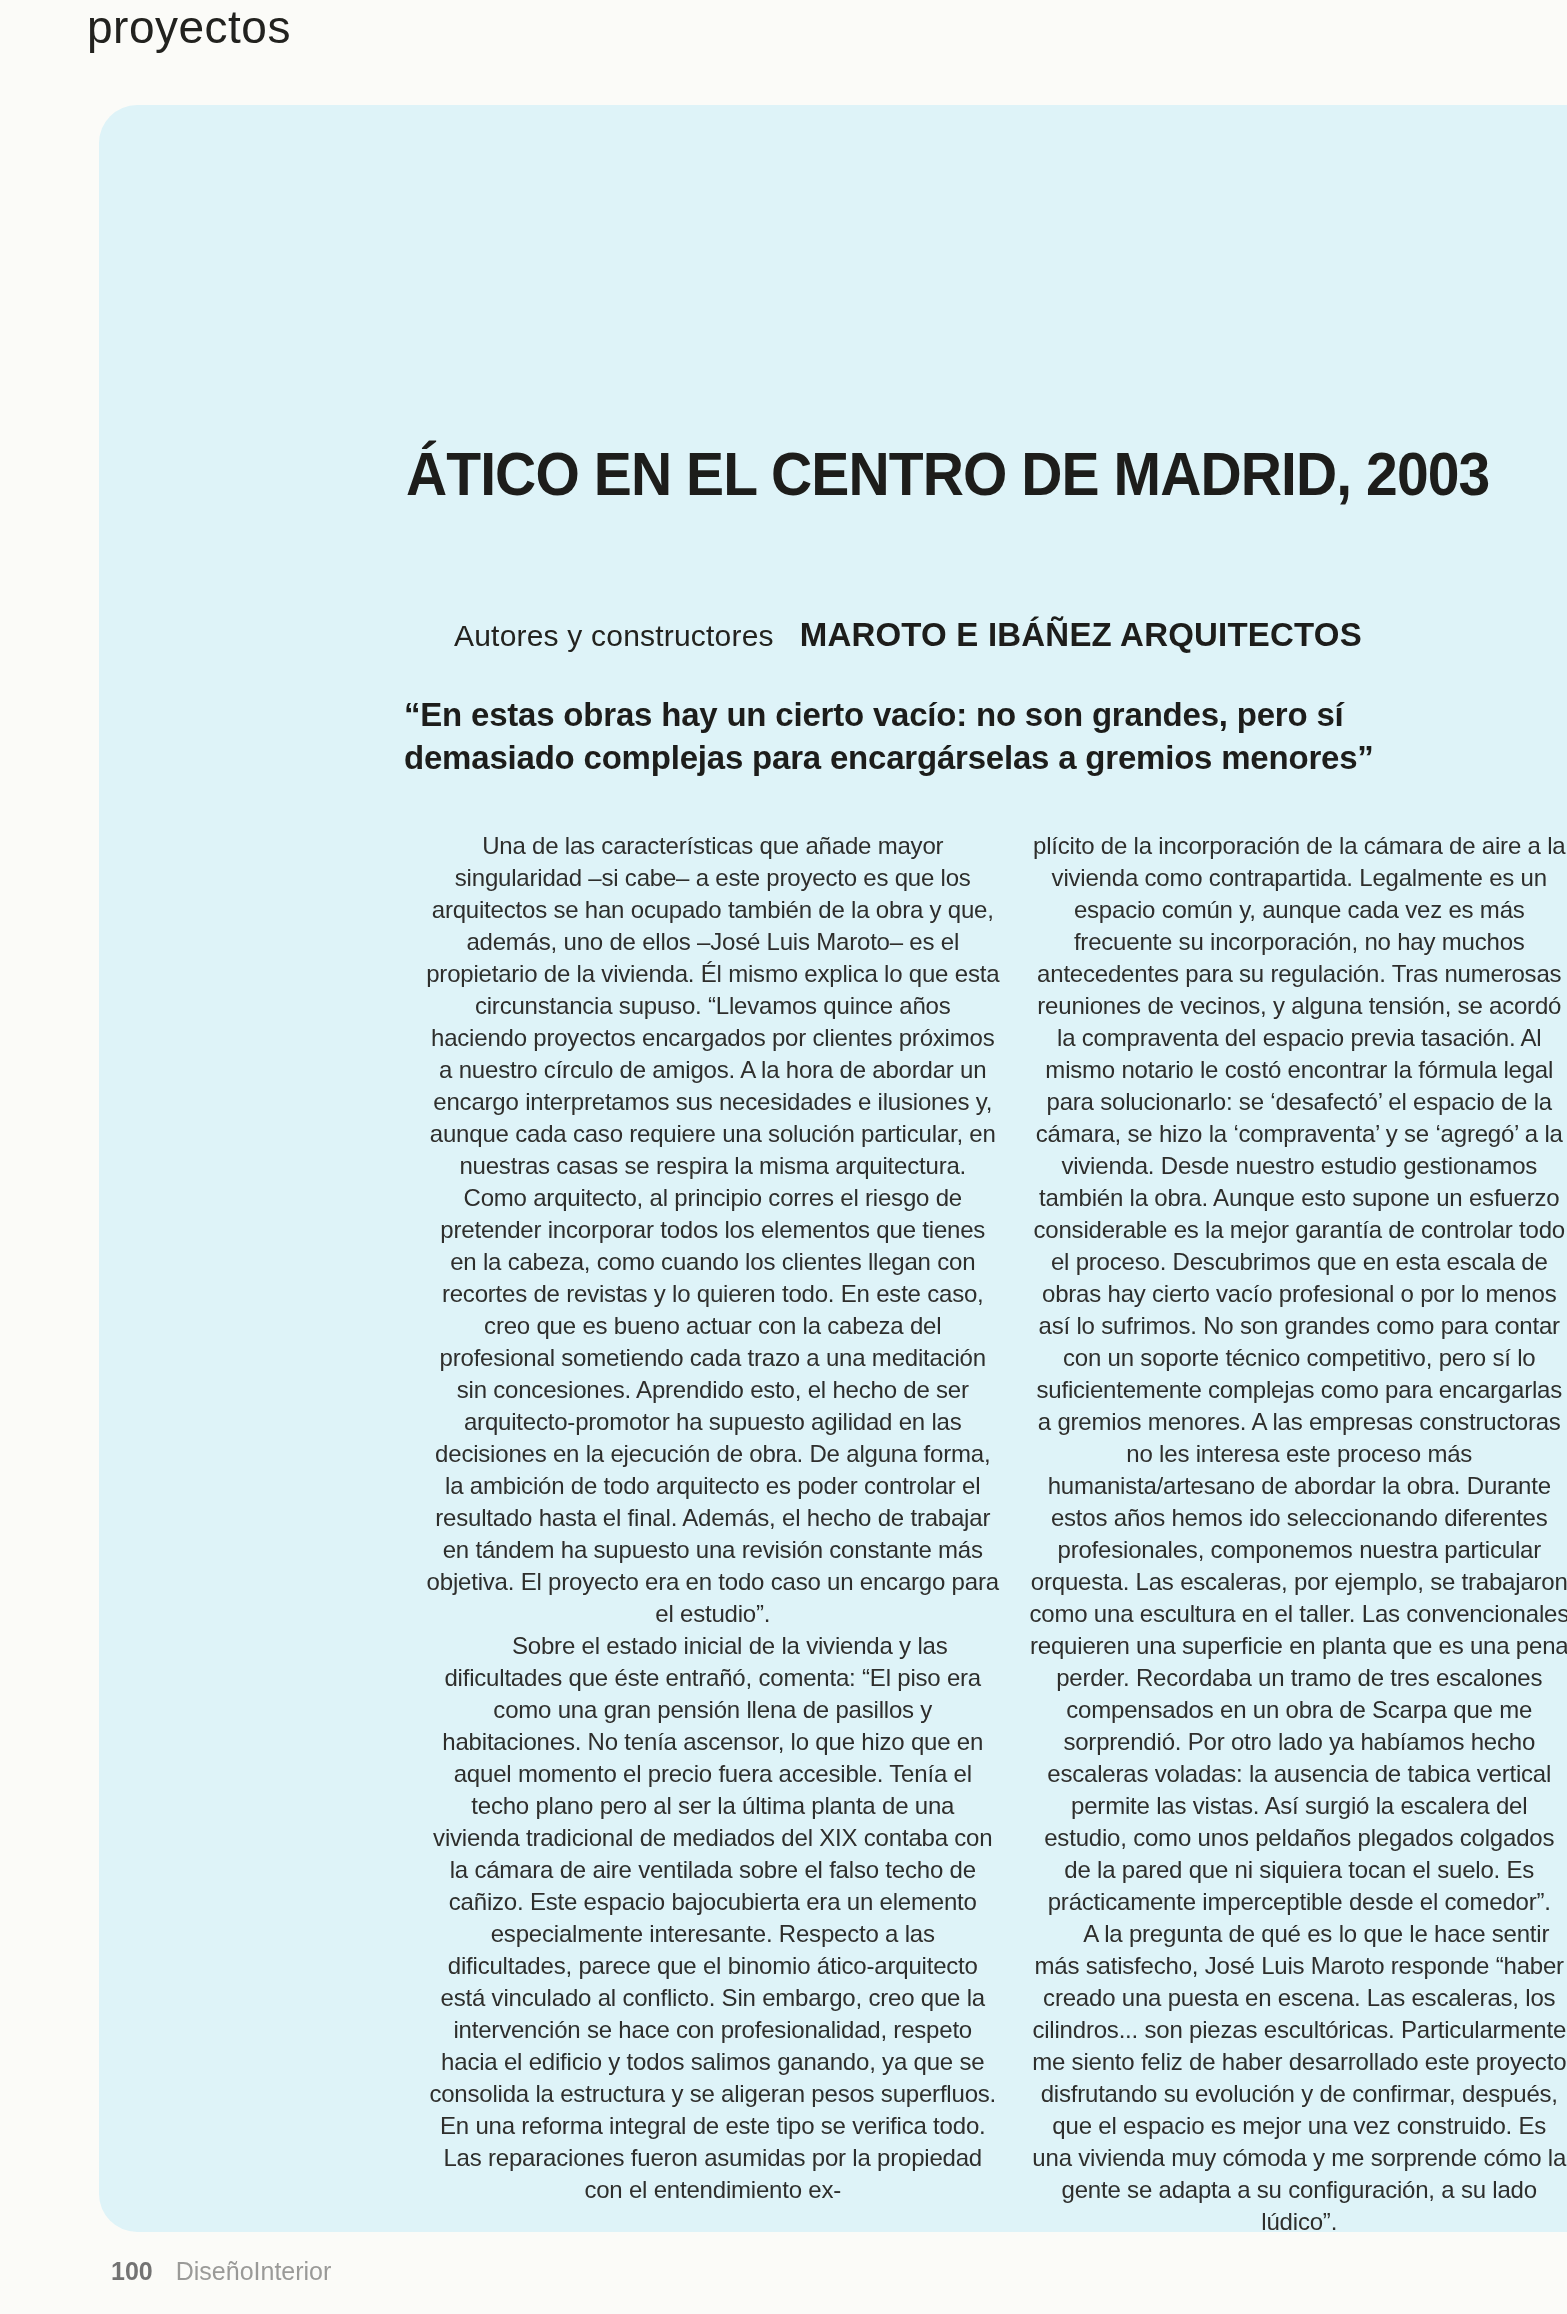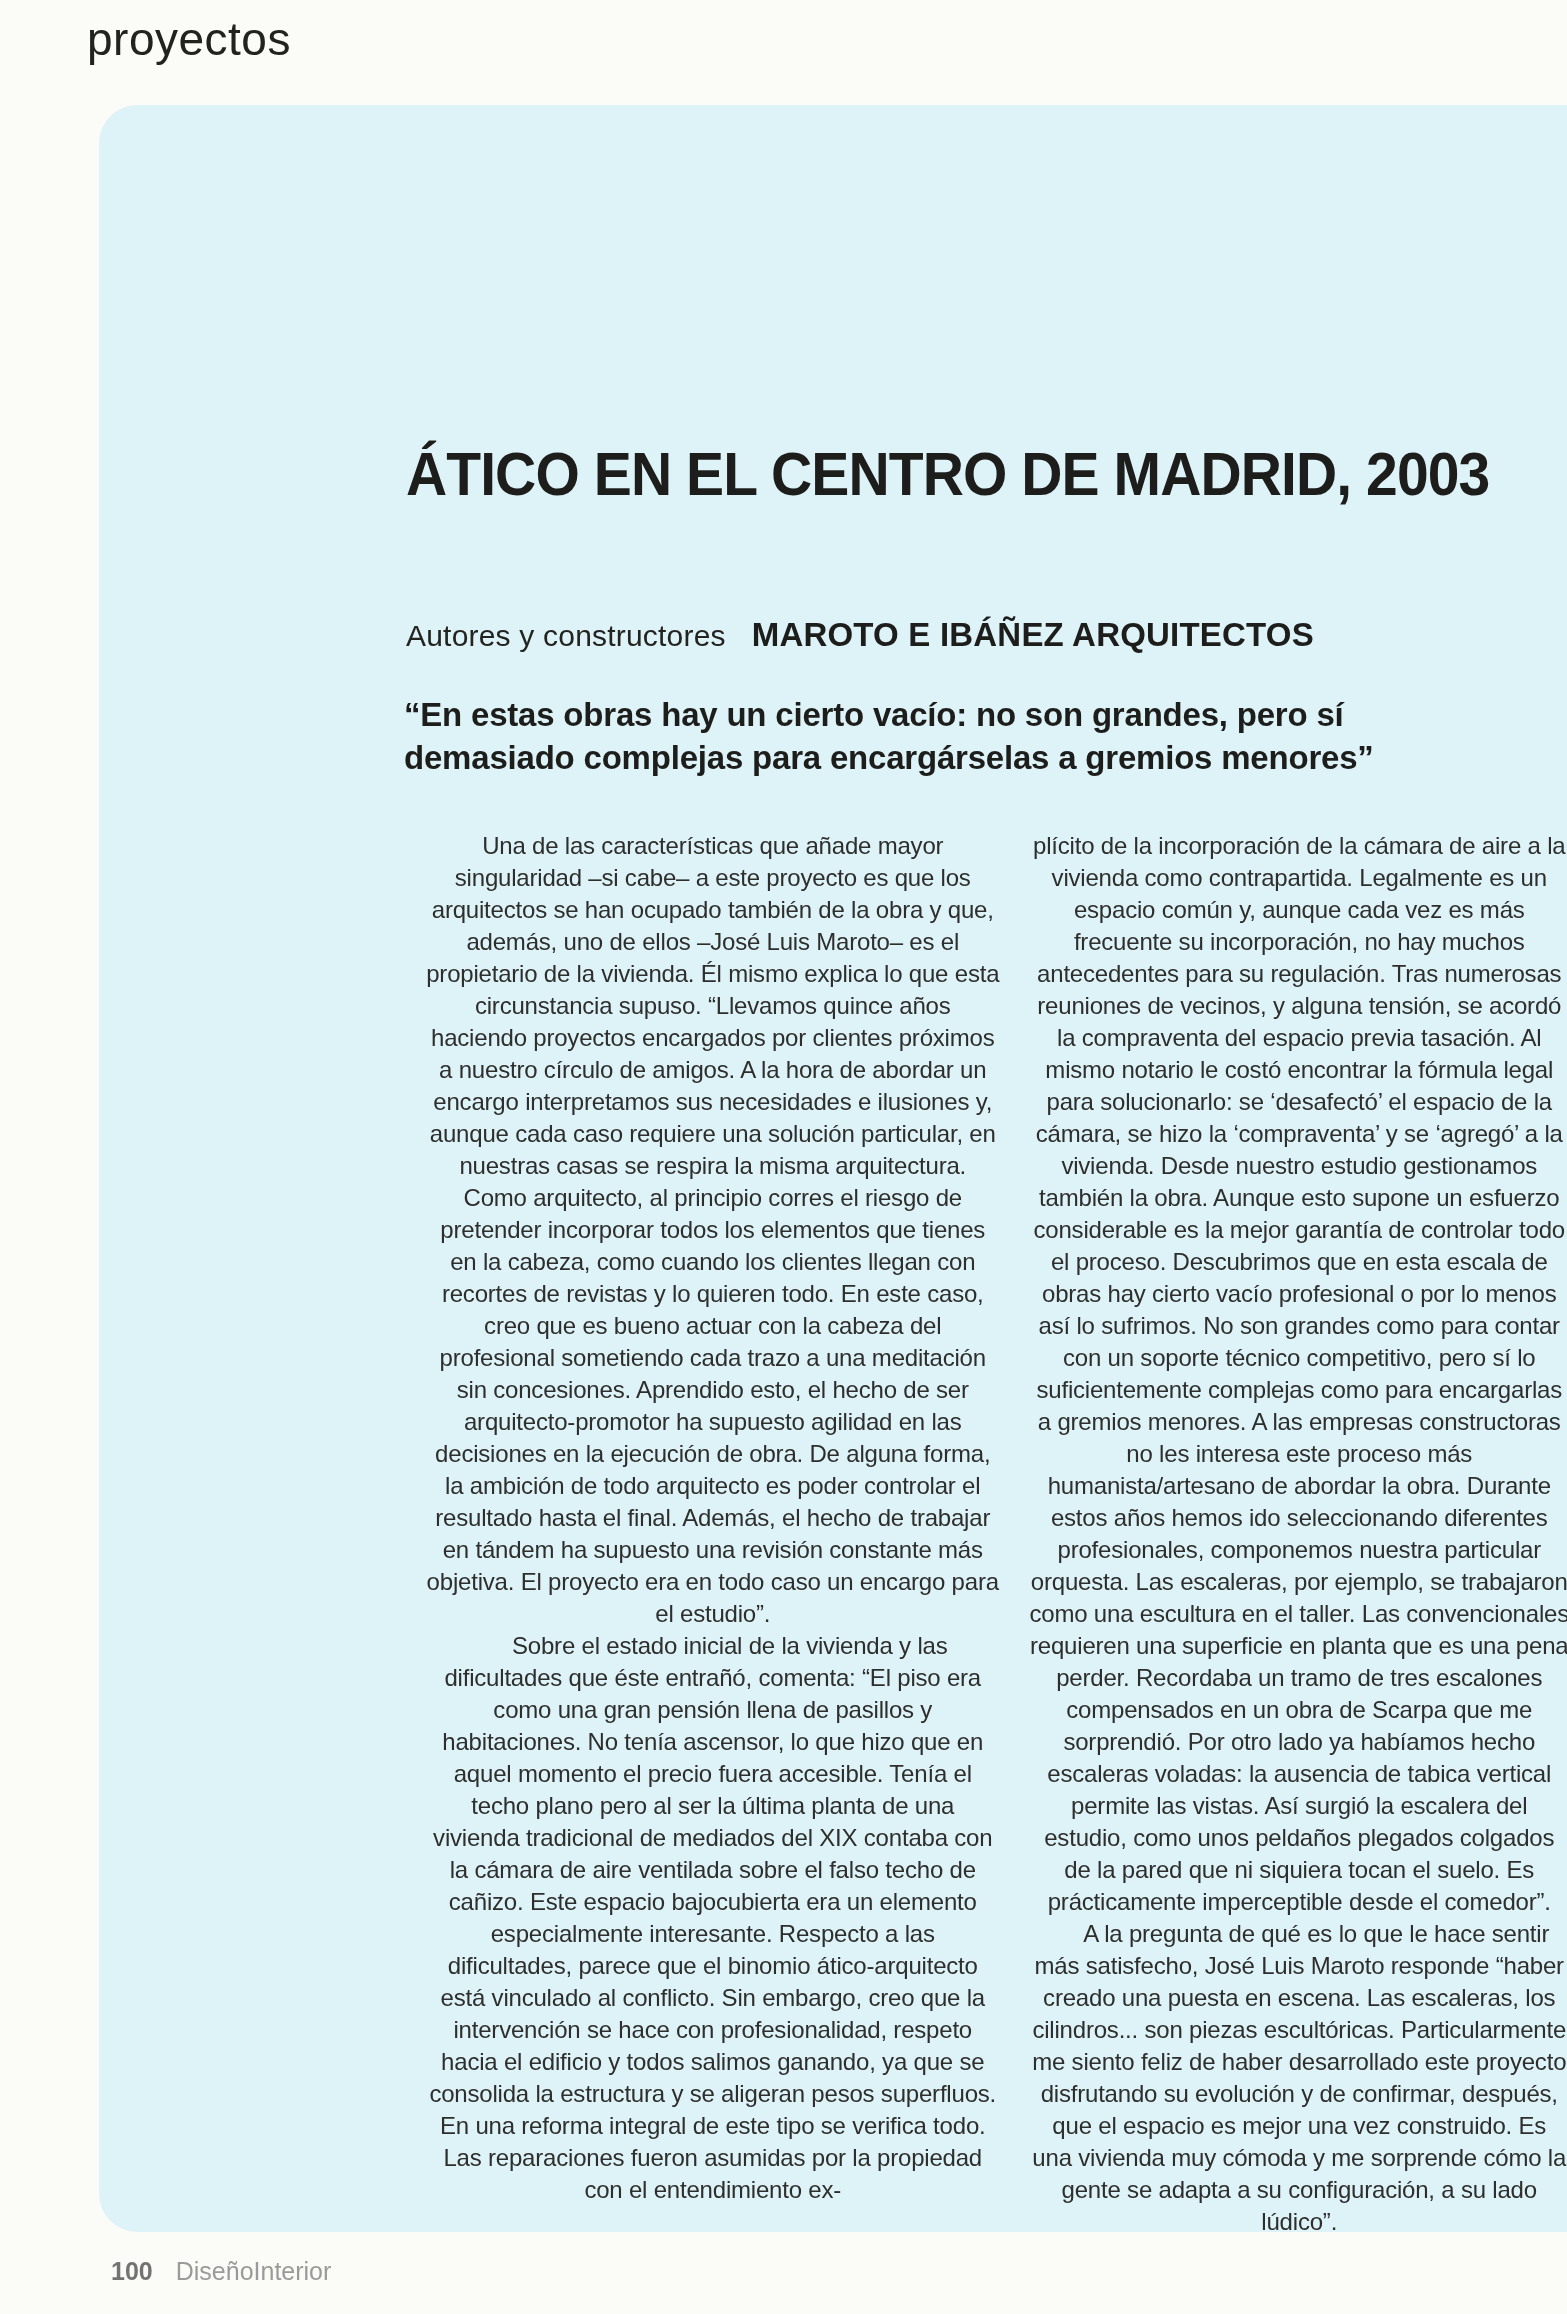--- a/index.html
+++ b/index.html
@@ -9,39 +9,39 @@
     --body-text:#2e2e2c;
     --footer-gray:#9a9a98;
   }
   *{margin:0;padding:0;box-sizing:border-box;}
   html,body{background:var(--page-bg);}
   body{
     width:1567px;height:2315px;position:relative;overflow:hidden;
     font-family:"Liberation Sans", sans-serif;
   }
   .kicker{
-    position:absolute;left:87px;top:12px;
+    position:absolute;left:87px;top:0;
     font-size:46px;font-weight:300;color:#22221f;letter-spacing:0.5px;
   }
   .panel{
     position:absolute;left:99px;top:105px;width:1468px;height:2127px;
     background:var(--panel-bg);
     border-radius:38px 0 0 38px;
   }
   .title{
     position:absolute;left:406px;top:438px;width:1188px;
     font-size:62px;font-weight:700;color:var(--ink);
     letter-spacing:-1px;white-space:nowrap;
     transform:scaleX(0.92);transform-origin:left center;
   }
   .byline{
     position:absolute;left:406px;top:616px;white-space:nowrap;
   }
   .byline-label{
-    font-size:30px;font-weight:400;color:#23231f;letter-spacing:0.2px;
+    font-size:30px;font-weight:400;color:#23231f;letter-spacing:0.2px;margin-left:48px;
   }
   .byline-name{
     font-size:33px;font-weight:700;color:var(--ink);letter-spacing:0.2px;
     margin-left:26px;
   }
   .pull-quote{
     position:absolute;left:404px;top:693px;width:1129px;
     font-size:34px;font-weight:700;color:var(--ink);
     line-height:1.26;letter-spacing:-0.2px;
     transform:scaleX(0.97);transform-origin:left top;

